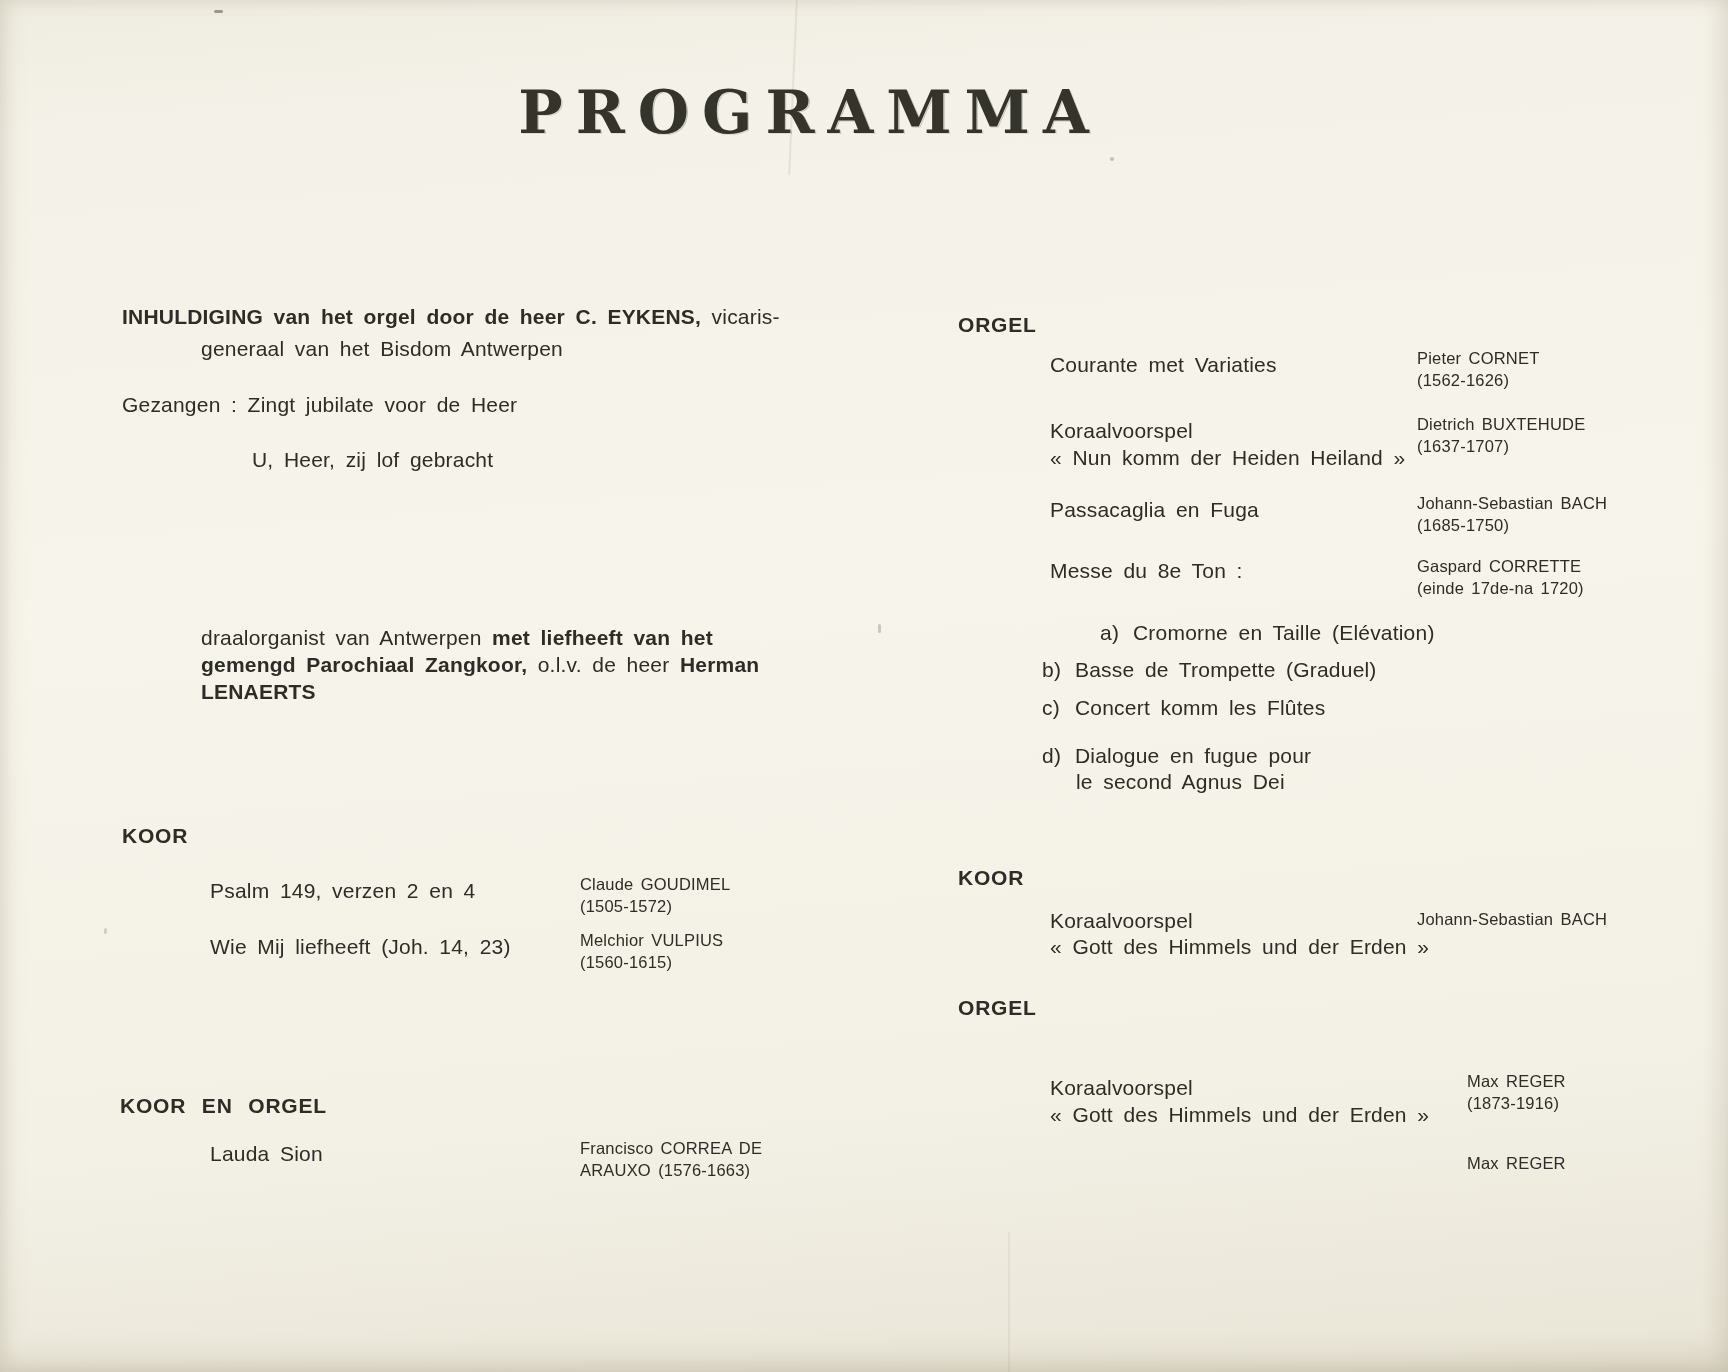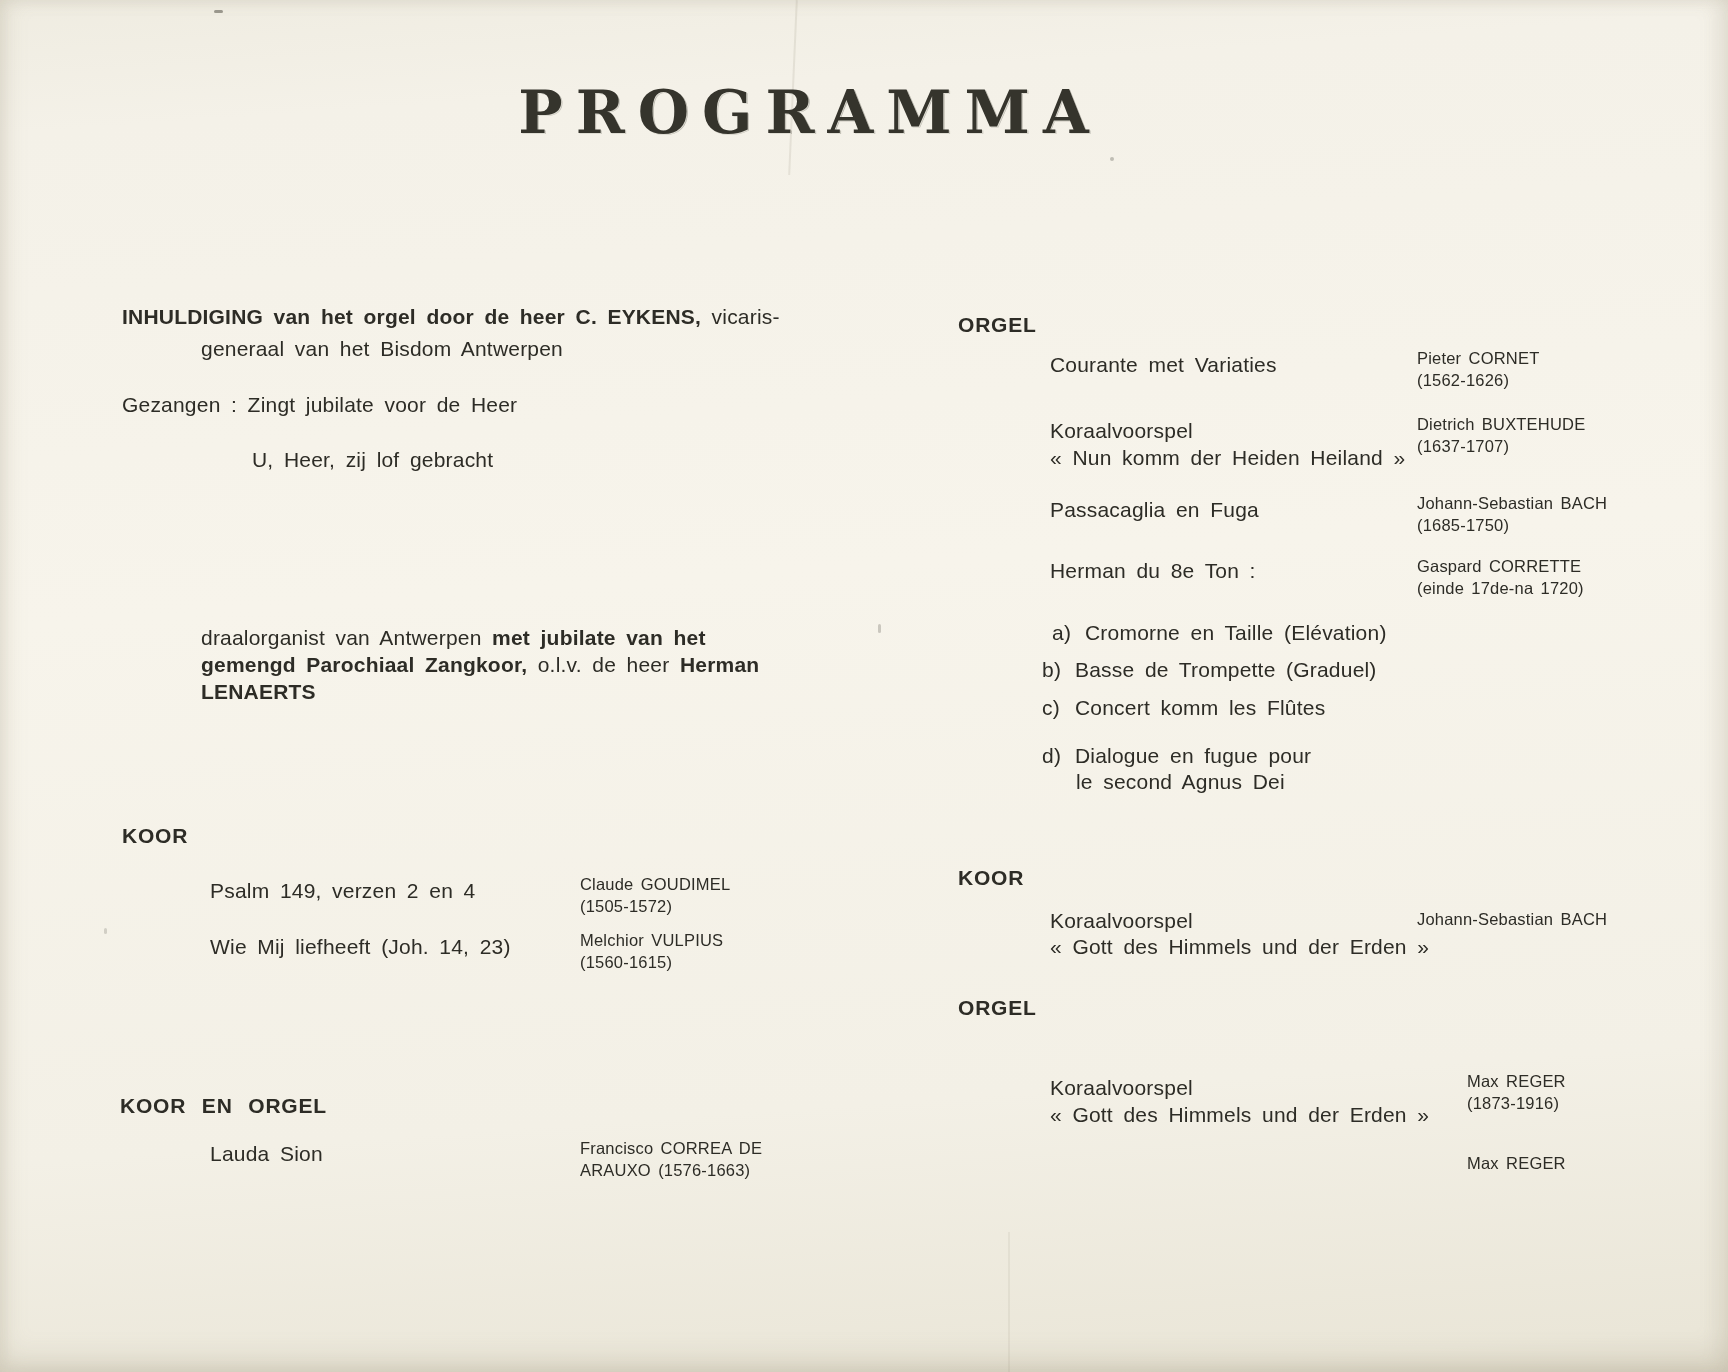--- a/index.html
+++ b/index.html
@@ -37,21 +37,21 @@
   <div class="speck" style="left:104px; top:928px; width:3px; height:6px; opacity:.4;"></div>
 
   <div class="title">PROGRAMMA</div>
 
   <div class="t" style="left:122px; top:303px;"><span class="b">INHULDIGING van het orgel door de heer C. EYKENS,</span><span> vicaris-</span></div>
   <div class="t" style="left:201px; top:335px;">generaal van het Bisdom Antwerpen</div>
 
   <div class="t" style="left:122px; top:391px;">Gezangen : Zingt jubilate voor de Heer</div>
   <div class="t" style="left:252px; top:446px;">U, Heer, zij lof gebracht</div>
 
-  <div class="t" style="left:201px; top:624px;"><span>draalorganist van Antwerpen </span><span class="b">met jubilate van het</span></div>
+  <div class="t" style="left:201px; top:624px;"><span>draalorganist van Antwerpen </span><span class="b">met liefheeft van het</span></div>
   <div class="t" style="left:201px; top:651px;"><span class="b">gemengd Parochiaal Zangkoor,</span><span> o.l.v. de heer </span><span class="b">Herman</span></div>
   <div class="t b" style="left:201px; top:678px;">LENAERTS</div>
 
   <div class="t h" style="left:122px; top:822px;">KOOR</div>
 
   <div class="t" style="left:210px; top:877px;">Psalm 149, verzen 2 en 4</div>
   <div class="c" style="left:580px; top:874px;">
       <span class="l">Claude GOUDIMEL</span>
       <span class="l">(1505-1572)</span>
     </div>
@@ -84,27 +84,27 @@
       <span class="l">Dietrich BUXTEHUDE</span>
       <span class="l">(1637-1707)</span>
     </div>
 
   <div class="t" style="left:1050px; top:496px;">Passacaglia en Fuga</div>
   <div class="c" style="left:1417px; top:493px;">
       <span class="l">Johann-Sebastian BACH</span>
       <span class="l">(1685-1750)</span>
     </div>
 
-  <div class="t" style="left:1050px; top:557px;">Herman du 8e Ton :</div>
+  <div class="t" style="left:1050px; top:557px;">Messe du 8e Ton :</div>
   <div class="c" style="left:1417px; top:556px;">
       <span class="l">Gaspard CORRETTE</span>
       <span class="l">(einde 17de-na 1720)</span>
     </div>
 
-  <div class="t" style="left:1052px; top:619px;"><span class="mk">a)</span><span>Cromorne en Taille (Elévation)</span></div>
+  <div class="t" style="left:1100px; top:619px;"><span class="mk">a)</span><span>Cromorne en Taille (Elévation)</span></div>
   <div class="t" style="left:1042px; top:656px;"><span class="mk">b)</span><span>Basse de Trompette (Graduel)</span></div>
   <div class="t" style="left:1042px; top:694px;"><span class="mk">c)</span><span>Concert komm les Flûtes</span></div>
   <div class="t" style="left:1042px; top:742px;"><span class="mk">d)</span><span>Dialogue en fugue pour</span></div>
   <div class="t" style="left:1076px; top:768px;">le second Agnus Dei</div>
 
   <div class="t h" style="left:958px; top:864px;">KOOR</div>
 
   <div class="t" style="left:1050px; top:907px;">Koraalvoorspel</div>
   <div class="t" style="left:1050px; top:933px;">« Gott des Himmels und der Erden »</div>
   <div class="c" style="left:1417px; top:909px;">

